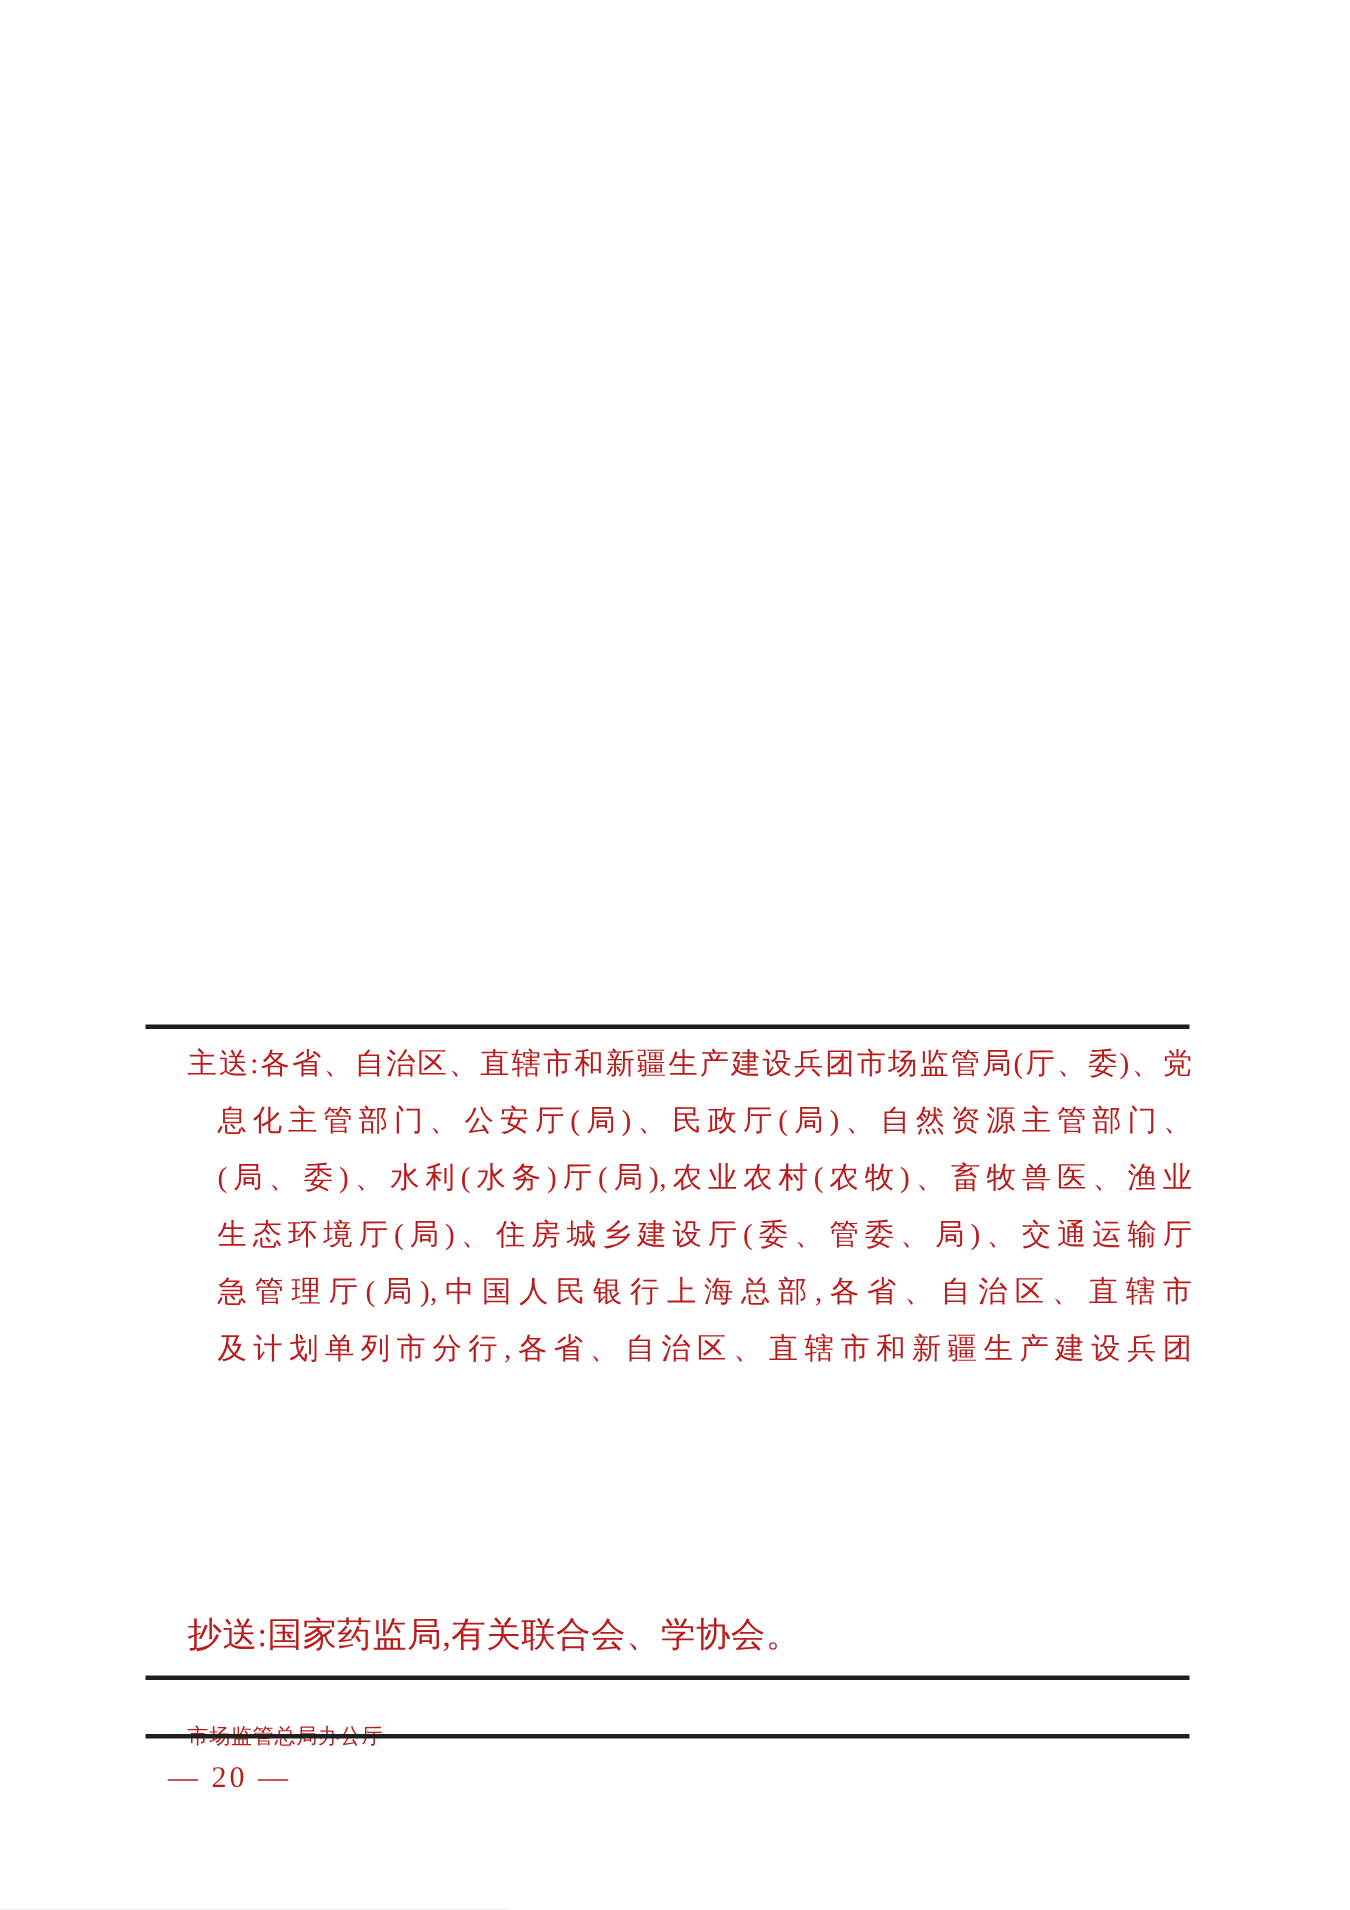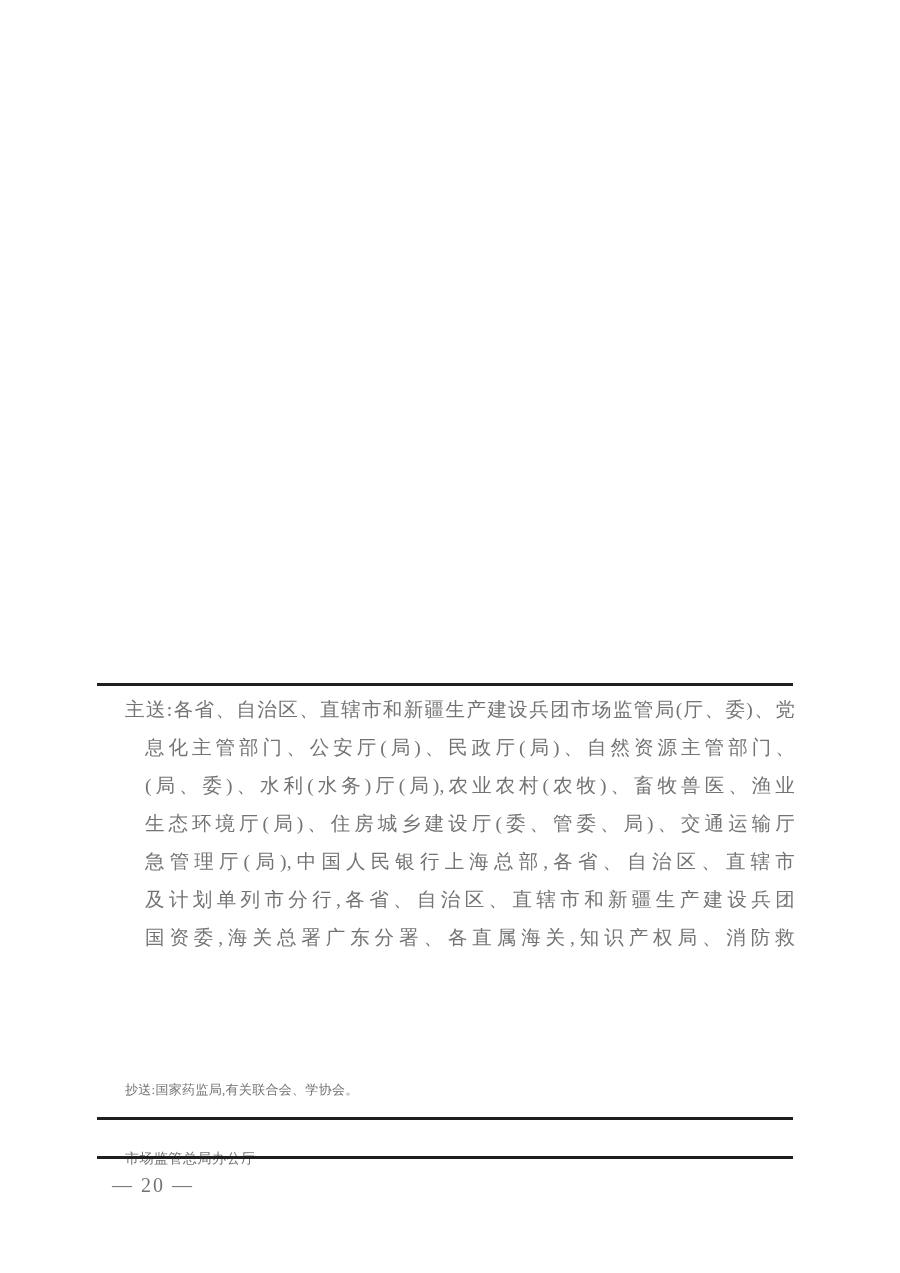--- a/index.html
+++ b/index.html
@@ -3,21 +3,21 @@
 <meta charset="utf-8">
 <style>
   html, body { margin: 0; padding: 0; background: #e8e8e8; }
   .page {
     position: relative;
     width: 900px;
     height: 1273px;
     margin: 0 auto;
     background: #ffffff;
     font-family: "Liberation Serif", "DejaVu Serif", serif;
-    color: #737373;
+    color: #b91c1c;
     overflow: hidden;
   }
   .rule {
     position: absolute;
     left: 97px;
     width: 696px;
     height: 3px;
     background: #1f1f1f;
   }
   .rule-top    { top: 683px; }
@@ -44,21 +44,21 @@
     text-align: left;
     text-align-last: left;
   }
   .recip-label { white-space: nowrap; }
 
   .cc-line {
     position: absolute;
     left: 125px;
     top: 1071px;
     width: 670px;
-    font-size: 13px;
+    font-size: 23px;
     line-height: 38px;
     letter-spacing: 0.3px;
     white-space: nowrap;
   }
 
   .footer-row {
     position: absolute;
     left: 125px;
     top: 1122px;
     width: 658px;
@@ -90,21 +90,20 @@
 
   <div class="rule rule-top"></div>
 
   <div class="recipients-block">
     <div class="recip-line"><span class="recip-label">主送:</span><span>各省、自治区、直辖市和新疆生产建设兵团市场监管局(厅、委)、党</span></div>
     <div class="recip-line cont">息化主管部门、公安厅(局)、民政厅(局)、自然资源主管部门、</div>
     <div class="recip-line cont">(局、委)、水利(水务)厅(局),农业农村(农牧)、畜牧兽医、渔业</div>
     <div class="recip-line cont">生态环境厅(局)、住房城乡建设厅(委、管委、局)、交通运输厅</div>
     <div class="recip-line cont">急管理厅(局),中国人民银行上海总部,各省、自治区、直辖市</div>
     <div class="recip-line cont">及计划单列市分行,各省、自治区、直辖市和新疆生产建设兵团</div>
-    <div class="recip-line cont">国资委,海关总署广东分署、各直属海关,知识产权局、消防救</div>
   </div>
 
   <div class="cc-line"><span class="recip-label">抄送:</span><span>国家药监局,有关联合会、学协会。</span></div>
 
   <div class="rule rule-mid"></div>
 
   <div class="footer-row">
     <span class="footer-issuer">市场监管总局办公厅</span>
   </div>
 

